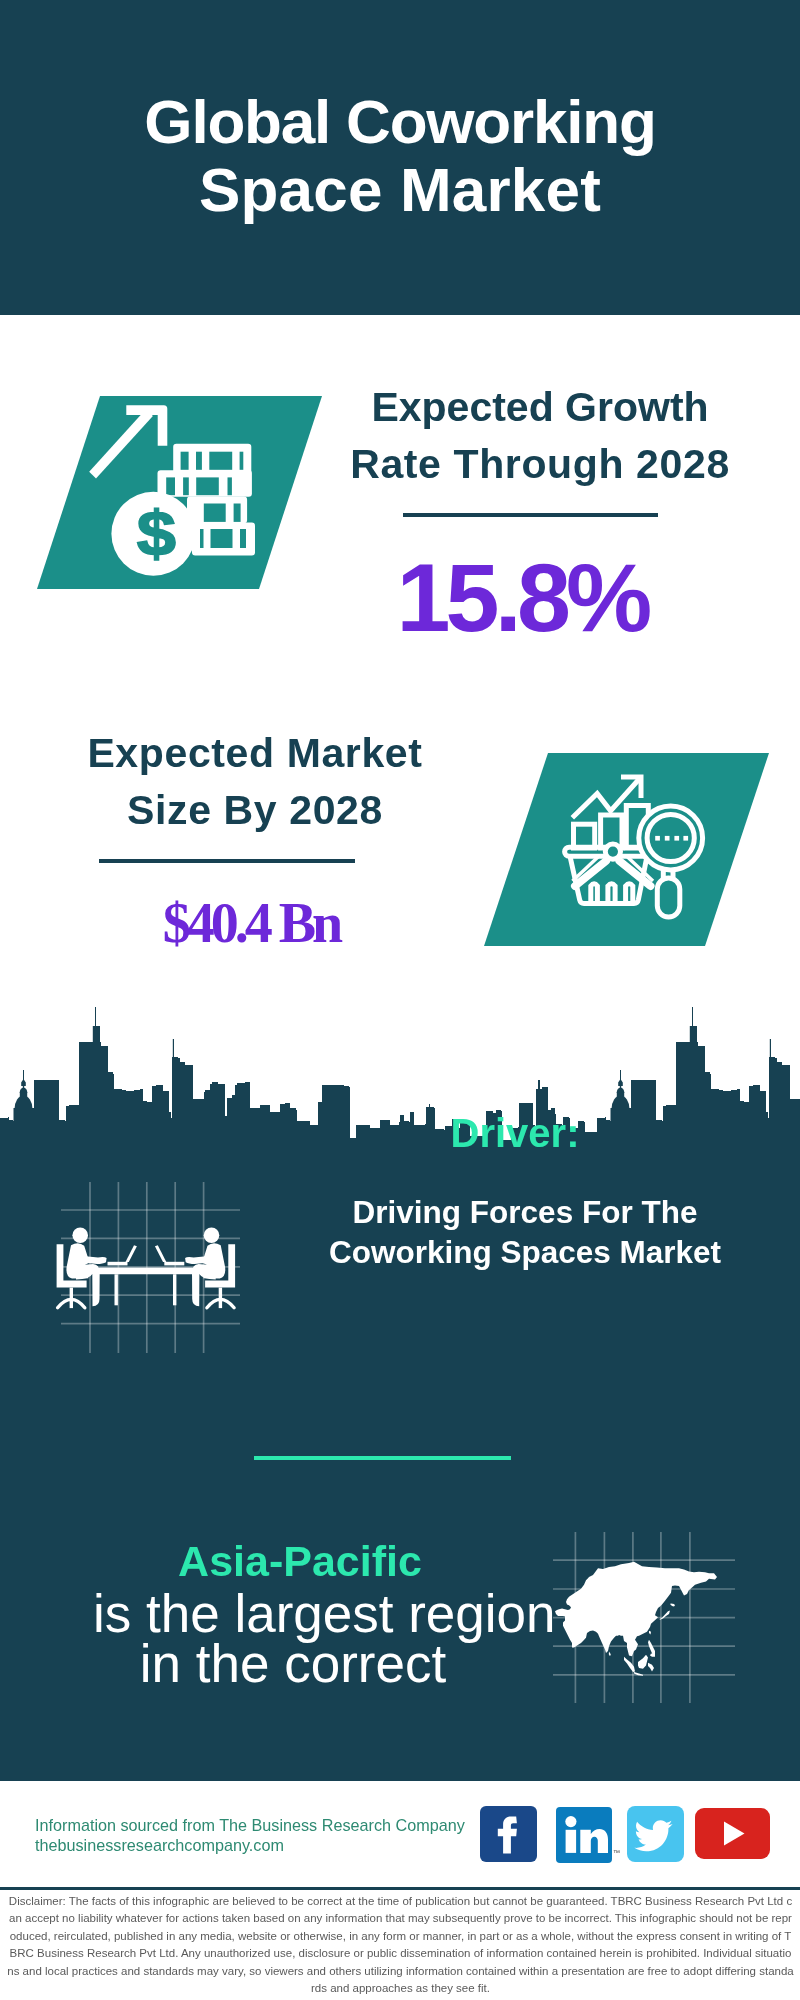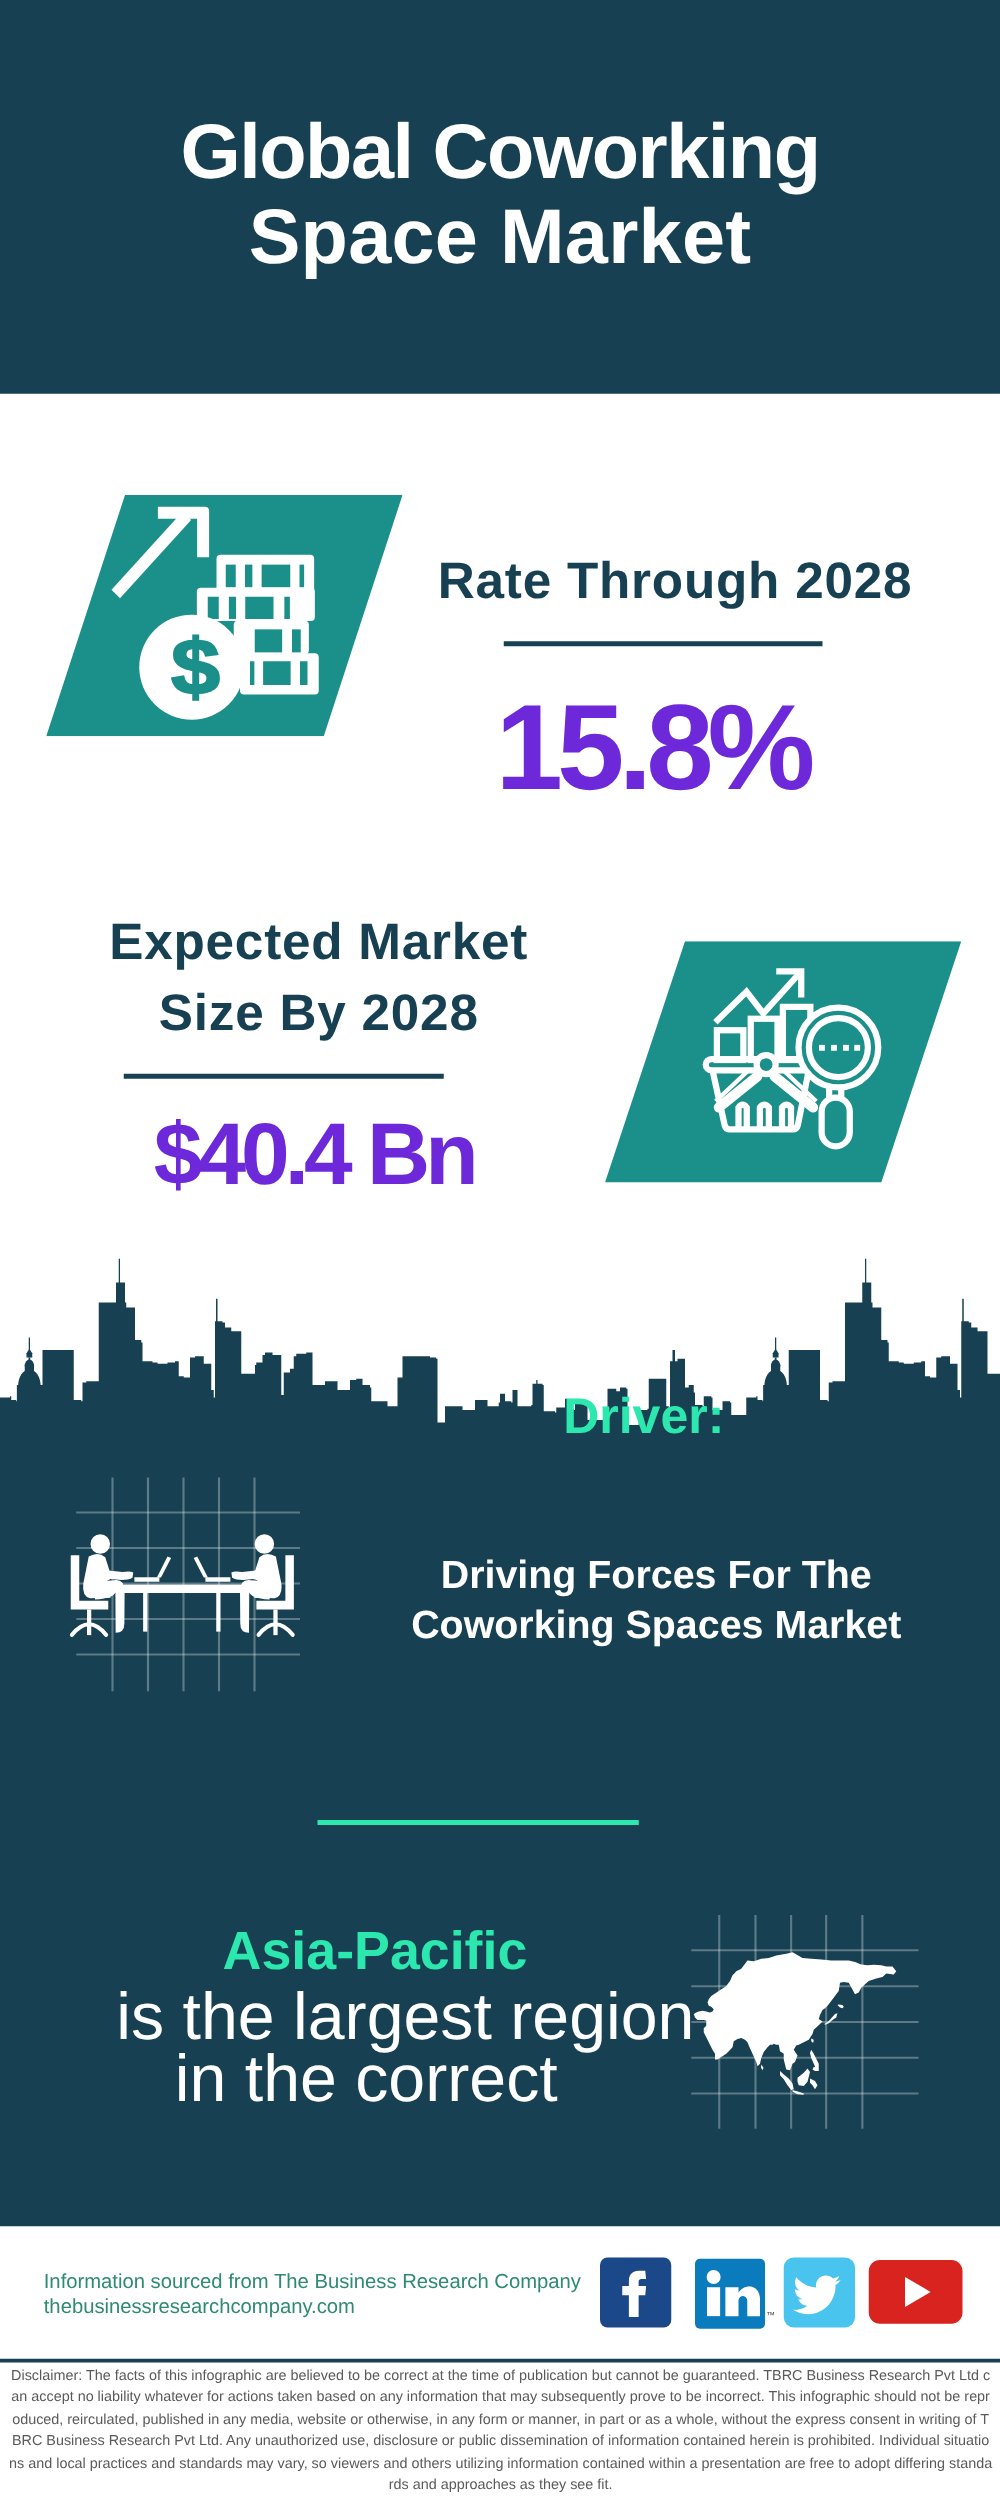--- a/index.html
+++ b/index.html
@@ -74,32 +74,32 @@
         <rect x="203.0" y="133.0" width="6.0" height="19.0" fill="#1B8F89"></rect>
       </g>
       <g>
         <circle cx="116.4" cy="137.7" r="42" fill="#fff"></circle>
         <text x="119.4" y="159.5" text-anchor="middle" font-family="Liberation Sans, sans-serif" font-weight="bold" font-size="63" fill="#1B8F89" stroke="#1B8F89" stroke-width="1.6" transform="translate(119.4,0) scale(1.12,1) translate(-119.4,0)">$</text>
       </g>
     </svg>
   </div>
 
   <div class="stat-head" style="left:340px;top:379px;width:400px;">
-    <br>
+    <span>Expected Growth</span><br>
     <span class="ls1">Rate Through 2028</span>
   </div>
   <div class="divider" style="left:403px;top:513px;width:255px;"></div>
   <div class="stat-value" style="left:372px;top:549px;width:300px;font-size:97px;line-height:97px;letter-spacing:-4.8px;">15.8%</div>
 
   <div class="stat-head" style="left:60px;top:725px;width:390px;">
     <span class="ls1">Expected Market</span><br>
     <span class="ls1">Size By 2028</span>
   </div>
   <div class="divider" style="left:99px;top:859px;width:256px;"></div>
-  <div class="stat-value" style="left:101px;top:884px;width:300px;font-size:70px;line-height:78px;letter-spacing:-4px;">$40.4 Bn</div>
+  <div class="stat-value" style="left:101px;top:884px;width:300px;font-size:56px;line-height:78px;letter-spacing:-4px;font-family:Liberation Serif, serif;">$40.4 Bn</div>
 
   <div style="position:absolute;left:484px;top:753px;width:285px;height:193px;">
     <svg width="285" height="193" viewBox="0 0 285 193">
 <polygon points="64,0 285,0 221,193 0,193" fill="#1B8F89"></polygon>
         <g>
           <polyline points="88.3,64.8 113.2,40.4 126.6,57.8 157,24" fill="none" stroke="#fff" stroke-width="5.0"></polyline>
           <polyline points="137,24 157,24 157,45" fill="none" stroke="#fff" stroke-width="5.0"></polyline>
           <rect x="89.5" y="71.2" width="21.2" height="23.8" fill="none" stroke="#fff" stroke-width="5.0"></rect>
           <rect x="116.6" y="62.0" width="21.4" height="33.0" fill="none" stroke="#fff" stroke-width="5.0"></rect>
           <rect x="142.3" y="52.5" width="22.0" height="42.5" fill="none" stroke="#fff" stroke-width="5.0"></rect>
@@ -180,21 +180,21 @@
           <path d="M75.5,92.0 L84.0,75.2 L86.9,76.3 L78.8,92.0 Z" fill="#fff"></path>
         </g>
         <g>
           <path d="M134.3,91.8 L114.3,91.8 L114.3,95.4 L134.3,95.4 Z" fill="#fff"></path>
           <path d="M116.3,92.0 L107.8,75.2 L104.9,76.3 L113.0,92.0 Z" fill="#fff"></path>
         </g>
       </svg>
   </div>
 
   <div class="driver-label" style="left:415px;top:1112px;width:200px;">Driver:</div>
-  <div class="driver-text" style="left:270px;top:1239px;width:510px;white-space:nowrap;">
+  <div class="driver-text" style="left:270px;top:1192px;width:510px;white-space:nowrap;">
     <span>Driving Forces For The</span><br>
     <span>Coworking Spaces Market</span>
   </div>
 
   <div class="mint-rule" style="left:254px;top:1456px;width:257px;"></div>
 
   <div class="region-name" style="left:150px;top:1539px;width:300px;white-space:nowrap;">Asia-Pacific</div>
   <div class="region-text" style="left:93px;top:1589px;width:400px;white-space:nowrap;">
     <span>is the largest region</span><br>
     <span>in the correct</span>

